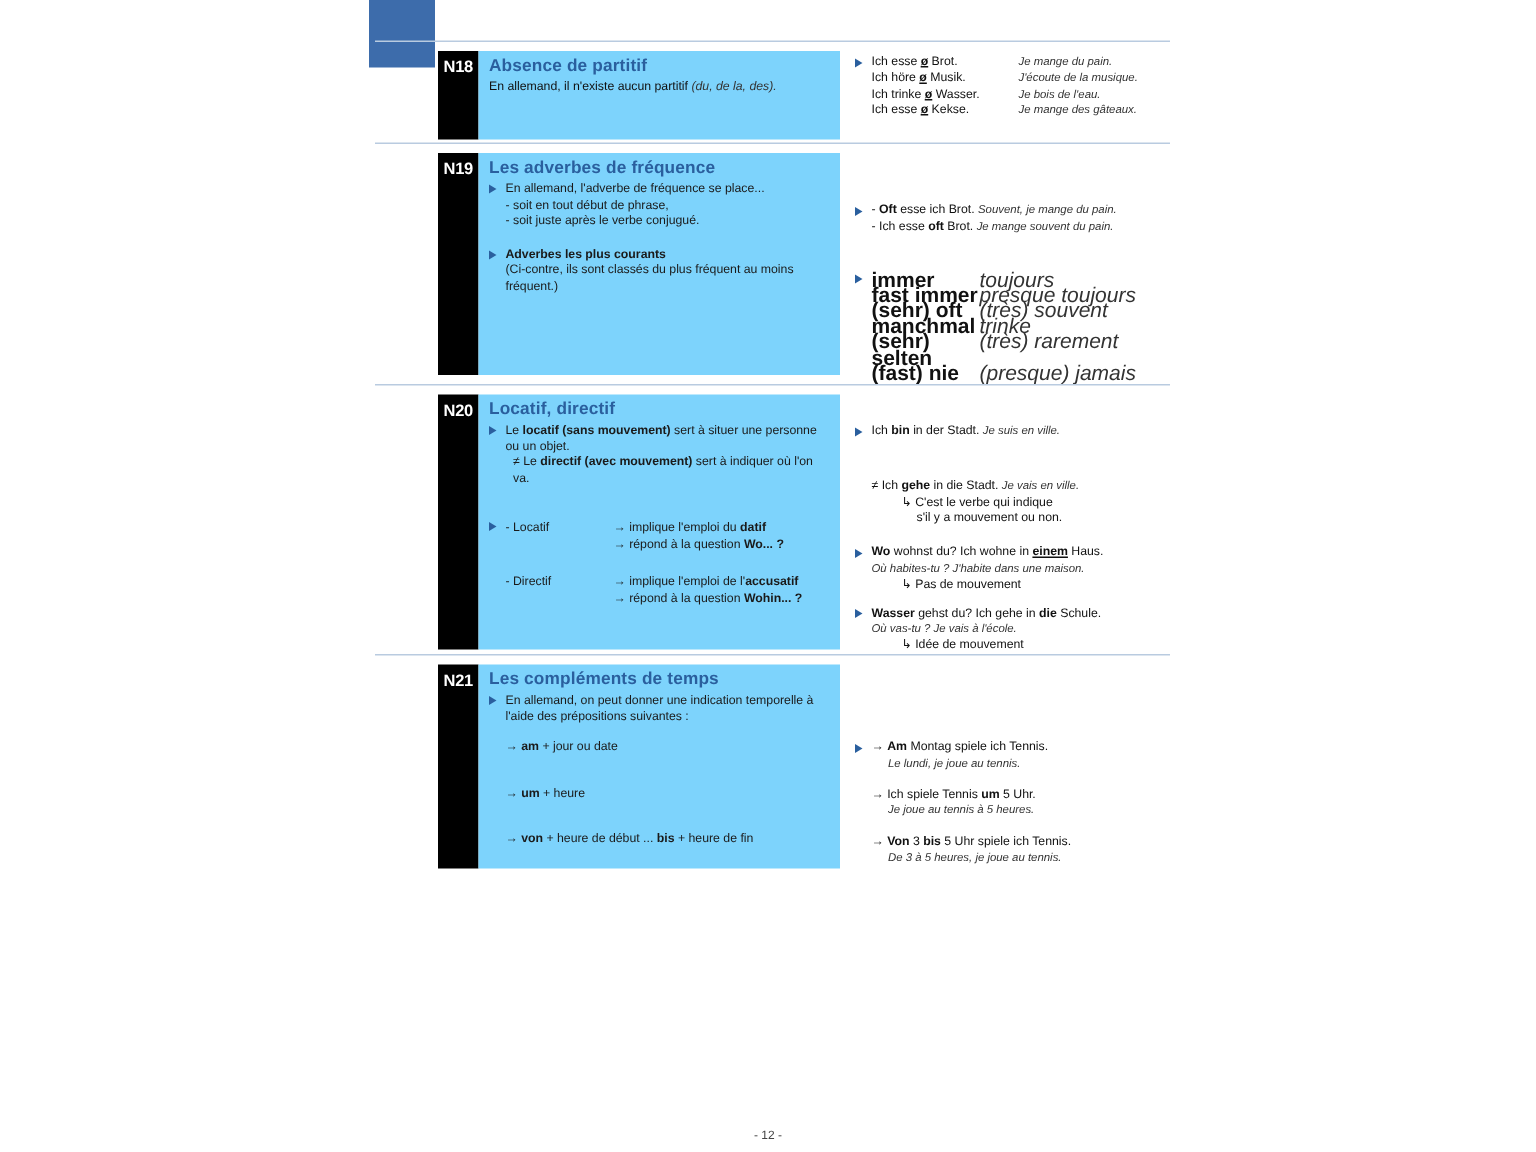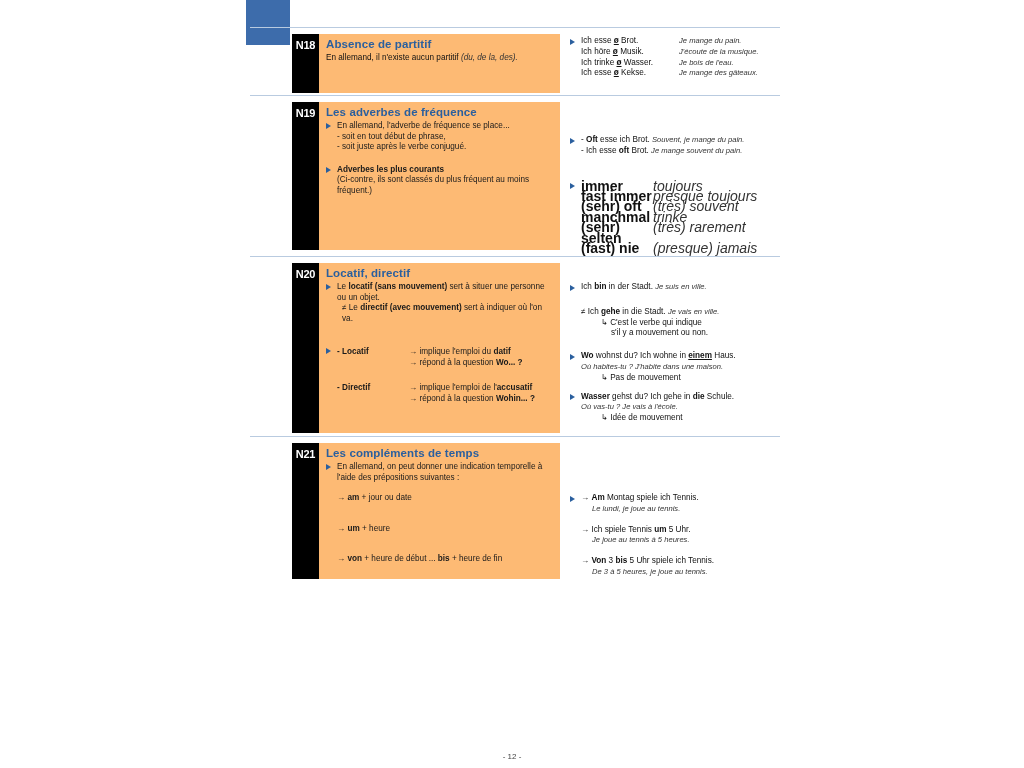--- a/index.html
+++ b/index.html
@@ -57,21 +57,21 @@
     letter-spacing: -0.2px;
     text-align: center;
     padding-top: 5px;
     box-sizing: border-box;
   }
   .block .panel {
     position: absolute;
     left: 69px;
     top: 7px;
     width: 241px;
-    background: #fdba74;
+    background: #7dd3fc;
     box-sizing: border-box;
     padding: 4px 6px 6px 7px;
   }
   .block .examples {
     position: absolute;
     left: 320px;
     top: 7px;
     width: 210px;
     box-sizing: border-box;
   }
@@ -127,21 +127,21 @@
   .nowrap { white-space: nowrap; }
 
   
   .adv-list { font-size: 14px; line-height: 10.4px; }
   .adv-list .r { display: flex; }
   .adv-list .de { width: 72px; font-weight: bold; }
   .adv-list .frc { font-style: italic; color: #333; }
 
   
   .ld { display: flex; font-size: 8.2px; line-height: 11px; }
-  .ld .lhs { width: 72px; font-weight: bold; }
+  .ld .lhs { width: 72px; font-weight: normal; }
   .ld .rhs { flex: 1; }
 
   .spacer6 { height: 6px; }
   .spacer8 { height: 8px; }
   .spacer10 { height: 10px; }
   .spacer12 { height: 12px; }
   .spacer14 { height: 14px; }
 
   .footer {
     position: absolute;
@@ -278,21 +278,21 @@
           </span>
         </div>
       </div>
     </div>
     <div class="examples" style="top:26px;">
       <div class="ex-row">
         <span class="tri"></span>
         <span>Ich </span><b>bin</b><span> in der Stadt. </span><span class="fr-sm">Je suis en ville.</span>
       </div>
       <div class="spacer14"></div>
-      <div class="ex-row" style="padding-left:11px;">
+      <div class="ex-row" style="padding-left:11px;margin-top:12px;">
         <span>≠ Ich </span><b>gehe</b><span> in die Stadt. </span><span class="fr-sm">Je vais en ville.</span>
         <div class="hook">↳ C'est le verbe qui indique</div>
         <div class="hook2">s'il y a mouvement ou non.</div>
       </div>
       <div class="spacer12"></div>
       <div class="ex-row">
         <span class="tri"></span>
         <b>Wo</b><span> wohnst du? Ich wohne in </span><b class="u">einem</b><span> Haus.</span>
         <div class="fr-sm" style="padding-left:0px;">Où habites-tu ? J'habite dans une maison.</div>
         <div class="hook">↳ Pas de mouvement</div>

